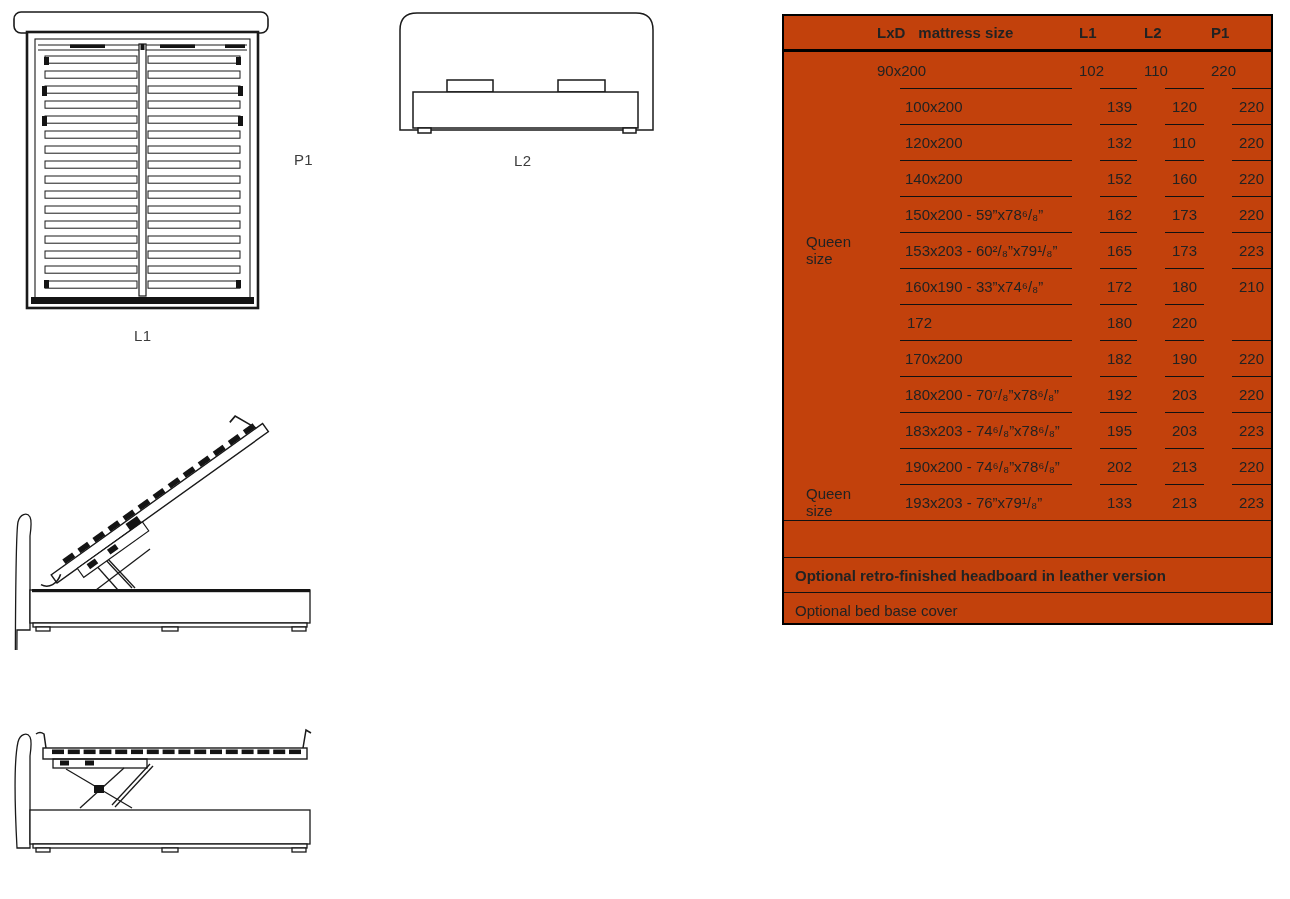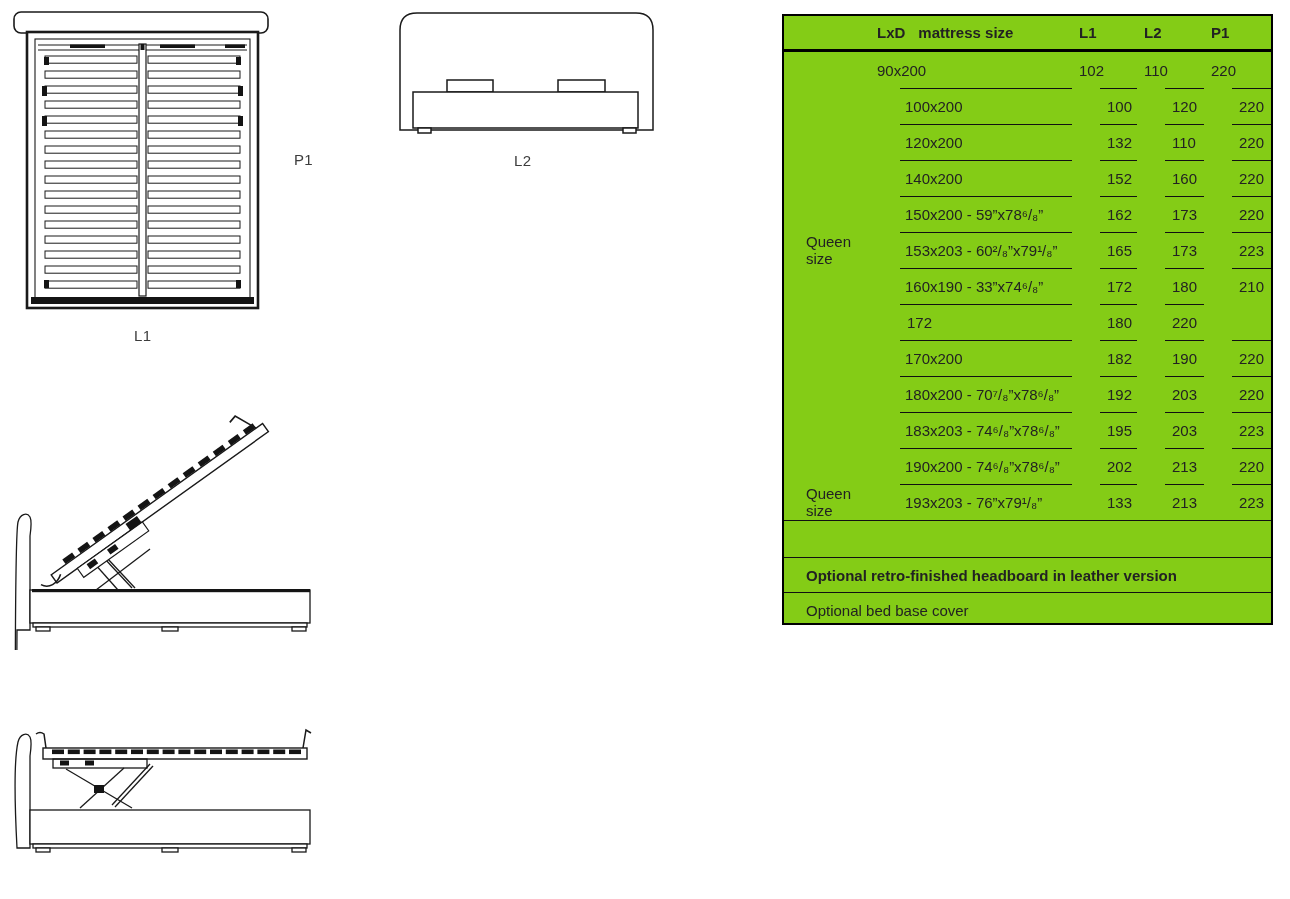--- a/index.html
+++ b/index.html
@@ -5,33 +5,33 @@
   * { margin:0; padding:0; box-sizing:border-box; }
   html,body { width:1290px; height:899px; background:#ffffff; overflow:hidden;
     font-family:"Liberation Sans","DejaVu Sans",sans-serif; color:#222; }
   .canvas { position:absolute; left:0; top:0; width:1290px; height:899px; }
   .drawing { position:absolute; }
   .drawing svg { display:block; }
   .dim-label { position:absolute; font-size:15px; color:#3c3c3c; letter-spacing:.3px; }
 
   
   .size-table { position:absolute; left:782px; top:14px; width:491px; height:611px;
-    border:2px solid #000; font-size:15px; background:#84cc16; }
+    border:2px solid #000; font-size:15px; background:#c2410c; }
   .t-header, .t-row { display:grid; grid-template-columns:88px 200px 65px 67px 1fr; }
   .t-header { height:36px; border-bottom:3px solid #000; font-weight:bold; }
   .t-row { height:36px; }
   .c { display:flex; align-items:center; height:100%; }
   .c.g { padding-left:22px; }
   .c.s { padding-left:5px; }
   .c.n { padding-left:7px; }
   .hdr2 { gap:13px; }
   #table-rows .t-row:not(:first-child) .c:not(.g) { border-top:1.2px solid #111;margin-left:28px; }
   .t-spacer { height:37px; border-top:1.5px solid #111; }
   .t-note { height:35px; border-top:1.2px solid #111; display:flex; align-items:center;
-    padding-left:22px; font-size:15px; }
+    padding-left:11px; font-size:15px; }
   .t-note.bold { font-weight:bold; }
 </style>
 </head>
 <body>
 
 <div class="canvas">
 
   <div class="drawing" style="left:0;top:0">
     <svg width="340" height="360" viewBox="0 0 340 360">
       <g stroke="#1a1a1a" fill="#fff">
@@ -219,21 +219,21 @@
         <div class="t-row">
           <div class="c g"></div>
           <div class="c s">90x200</div>
           <div class="c n">102</div>
           <div class="c n">110</div>
           <div class="c n">220</div>
         </div>
         <div class="t-row">
           <div class="c g"></div>
           <div class="c s">100x200</div>
-          <div class="c n">100</div>
+          <div class="c n">139</div>
           <div class="c n">120</div>
           <div class="c n">220</div>
         </div>
         <div class="t-row">
           <div class="c g"></div>
           <div class="c s">120x200</div>
           <div class="c n">132</div>
           <div class="c n">110</div>
           <div class="c n">220</div>
         </div>

